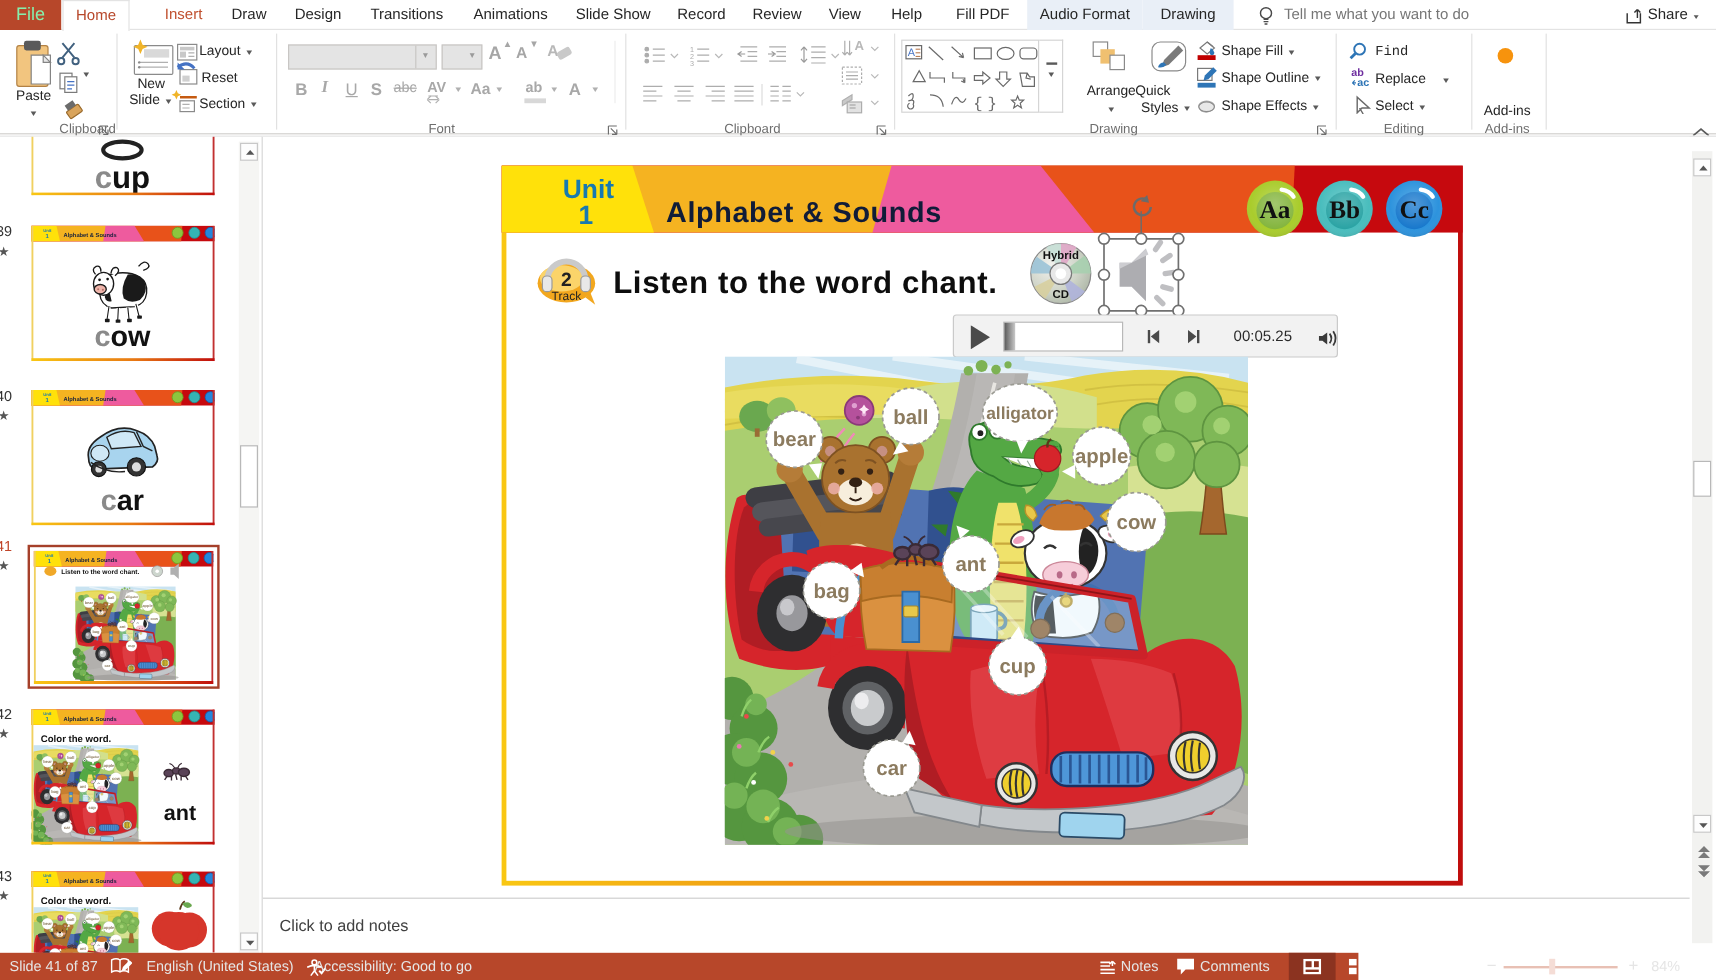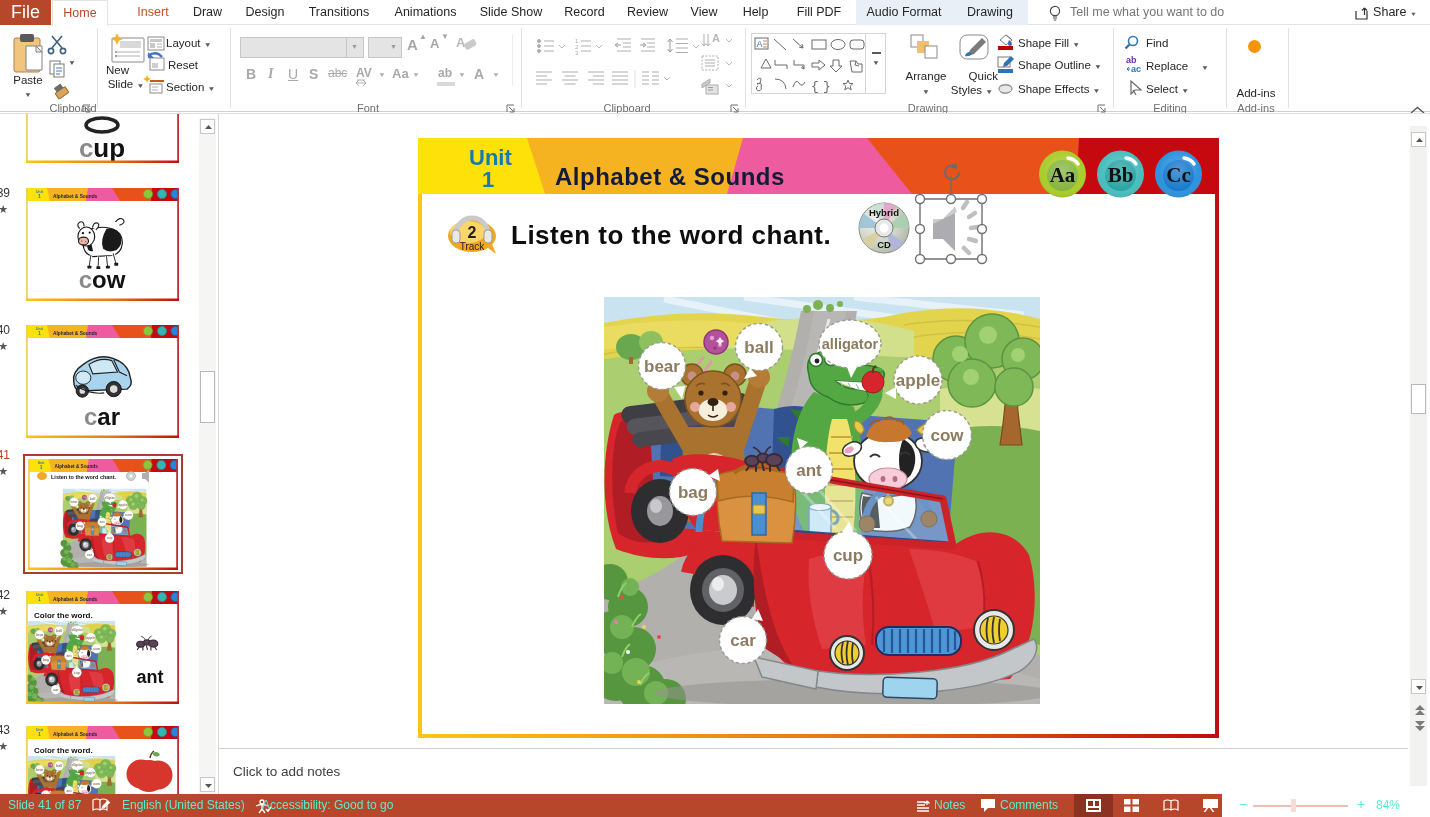--- a/index.html
+++ b/index.html
@@ -3,21 +3,21 @@
 <meta charset="utf-8">
 <style>
   * { margin:0; padding:0; box-sizing:border-box; }
   html,body { width:1430px; height:817px; overflow:hidden; font-family:"Liberation Sans",sans-serif; background:#fff; }
   #app { position:relative; width:1430px; height:817px; }
   .abs { position:absolute; }
 
   
   #tabbar { position:absolute; left:0; top:0; width:1430px; height:25px; background:#fff; border-bottom:1px solid #e3e3e3; }
   #tabbar .tab { position:absolute; top:0; height:25px; line-height:25px; font-size:12.5px; color:#262626; text-align:center; }
-  #filetab { position:absolute; left:0; top:0; width:51px; height:25px; background:#b7472a; color:#ffffff; font-size:18px; text-align:center; line-height:25px; }
+  #filetab { position:absolute; left:0; top:0; width:51px; height:25px; background:#b7472a; color:#86efac; font-size:15px; text-align:center; line-height:25px; }
   #hometab { position:absolute; left:52px; top:0; width:56px; height:26px; background:#fff; border:1px solid #e3e3e3; border-bottom:none; color:#b7472a; font-size:12.5px; text-align:center; line-height:25px; }
   .ctab { background:#e9eff7; }
 
   
   #ribbon { position:absolute; left:0; top:26px; width:1430px; height:86px; background:#fff; border-bottom:1px solid #d2d0ce; }
   .gsep { position:absolute; top:2px; width:1px; height:80px; background:#e1e1e1; }
   .glabel { position:absolute; top:76px; font-size:11px; color:#6e6e6e; text-align:center; }
   .launcher { position:absolute; top:78px; width:10px; height:10px; }
   .rtext { font-size:11.5px; color:#262626; }
   .gray { color:#a6a6a6; }
@@ -37,21 +37,21 @@
 
   
   #slide { position:absolute; left:199px; top:24px; width:801px; height:600px; background:linear-gradient(to right,#f9c713,#e87a13,#c00d0d); }
   #slideinner { position:absolute; left:4px; top:4px; width:793px; height:592px; background:#fff; }
 
   
   #notesline { position:absolute; left:0; top:634px; width:1190px; height:1px; background:#cfcfcf; }
   #notestext { position:absolute; left:14px; top:650px; font-size:13.5px; color:#404040; }
 
   
-  #status { position:absolute; left:0; top:794px; width:1222px; height:23px; background:#b7472a; color:#5eead4; font-size:12px; }
+  #status { position:absolute; left:0; top:794px; width:1132px; height:23px; background:#b7472a; color:#e5e5e5; font-size:12px; }
 </style>
 </head>
 <body>
 <div id="app">
 
   <svg width="0" height="0" style="position:absolute">
     <defs>
       <linearGradient id="bordgrad" x1="0" y1="0" x2="1" y2="0">
         <stop offset="0" stop-color="#f9c713"></stop>
           <stop offset="0.55" stop-color="#e87a13"></stop>
@@ -467,21 +467,21 @@
       <path d="M40 24 q8 -6 14 1" stroke="#4472c4" stroke-width="2.4" fill="none"></path>
       <path d="M40 20 v6 h6 z" fill="#4472c4"></path>
 
       <path d="M42 49 h14" stroke="#c55a11" stroke-width="2"></path>
       <rect x="42" y="52" width="12" height="9" fill="#fff" stroke="#8a8a8a"></rect>
       <path d="M44 55 h6 M44 58 h6" stroke="#b0b0b0"></path>
       <g fill="#f0b429">
           <path d="M39 43 l1.2 2.8 2.8 1.2 -2.8 1.2 -1.2 2.8 -1.2 -2.8 -2.8 -1.2 2.8 -1.2 z"></path>
         </g>
     </svg>
-    <span class="abs rtext" style="left:106px;top:38px;width:40px;text-align:left;">New</span>
+    <span class="abs rtext" style="left:106px;top:38px;width:40px;text-align:center;">New</span>
     <span class="abs rtext" style="left:106px;top:52px;width:40px;text-align:center;">Slide <span class="chev">▼</span></span>
     <span class="abs rtext" style="left:166px;top:11px;">Layout <span class="chev">▼</span></span>
     <span class="abs rtext" style="left:168px;top:33px;">Reset</span>
     <span class="abs rtext" style="left:166px;top:55px;">Section <span class="chev">▼</span></span>
     <div class="glabel" style="left:123px;width:80px;margin-top:12px;">Slides</div>
     <div class="gsep" style="left:230px;"></div>
 
     <div class="abs" style="left:240px;top:11px;width:124px;height:21px;background:#e4e4e4;border:1px solid #c8c6c4;">
       <div class="abs" style="right:0;top:0;width:17px;height:19px;border-left:1px solid #c8c6c4;"></div>
       <span class="abs" style="right:5px;top:5px;font-size:7px;color:#9a9a9a;">▼</span>
@@ -642,21 +642,21 @@
       <rect x="15" y="12" width="12" height="12" fill="#fff" stroke="#8a8a8a"></rect>
     </svg>
     <span class="abs rtext" style="left:900px;top:44px;width:52px;text-align:center;">Arrange</span>
     <span class="abs chev" style="left:922px;top:61px;">▼</span>
 
     <svg class="abs" style="left:958px;top:8px" width="34" height="26">
       <rect x="2" y="1" width="28" height="24" rx="7" fill="#fff" stroke="#8a8a8a"></rect>
       <path d="M24 4 l4 4 -12 12 -6 2 2 -6 z" fill="#7a7a7a"></path>
       <path d="M12 18 q-4 0 -5 4 q4 1 7 -2 z" fill="#2e75b6"></path>
     </svg>
-    <span class="abs rtext" style="left:946px;top:44px;width:52px;text-align:right;">Quick</span>
+    <span class="abs rtext" style="left:946px;top:44px;width:52px;text-align:left;">Quick</span>
     <span class="abs rtext" style="left:946px;top:58px;width:52px;text-align:center;">Styles <span class="chev">▼</span></span>
 
     <svg class="abs" style="left:997px;top:8px" width="18" height="62">
       <g>
           <path d="M3 6 l6 -5 6 5 -6 5 z" fill="#fff" stroke="#7a7a7a"></path>
           <path d="M9 1 v-0 l5 4" stroke="#7a7a7a" fill="none"></path>
           <path d="M12 6 q3 2 3 4 a2 2 0 0 1 -4 0 q0 -2 1 -4" fill="#2e75b6"></path>
           <rect x="1" y="12" width="15" height="4" fill="#c00000"></rect>
         </g>
       <g transform="translate(0,22)">
@@ -683,21 +683,21 @@
           <circle cx="9" cy="6" r="4.5"></circle>
           <path d="M5.5 9.5 l-4 4" stroke-width="2.4"></path>
         </g>
       <g font-family="Liberation Sans" font-size="9" font-weight="bold">
           <text x="2" y="28" fill="#7030a0">ab</text>
           <text x="7" y="37" fill="#2e75b6">ac</text>
           <path d="M3 34 h3 M3 34 l2 -2 M3 34 l2 2" stroke="#2e75b6" fill="none" stroke-width="1"></path>
         </g>
       <path d="M7 46 l0 13 4 -4 h6 z M9 55 l3 5" fill="#fff" stroke="#6a6a6a" stroke-width="1.2"></path>
     </svg>
-    <span class="abs rtext" style="left:1146px;top:11px;">Find</span>
+    <span class="abs rtext" style="left:1146px;top:11px;font-family:Liberation Mono, monospace;">Find</span>
     <span class="abs rtext" style="left:1146px;top:34px;">Replace</span>
     <span class="abs chev" style="left:1201px;top:37px;">▼</span>
     <span class="abs rtext" style="left:1146px;top:57px;">Select <span class="chev">▼</span></span>
     <div class="glabel" style="left:1130px;width:80px;">Editing</div>
     <div class="gsep" style="left:1226px;"></div>
 
     <div class="abs" style="left:1248px;top:14px;width:13px;height:13px;border-radius:50%;background:#f7930d;"></div>
     <span class="abs rtext" style="left:1228px;top:61px;width:56px;text-align:center;">Add-ins</span>
     <div class="glabel" style="left:1216px;width:80px;">Add-ins</div>
     <div class="gsep" style="left:1288px;"></div>
@@ -922,20 +922,41 @@
                 <circle cx="69" cy="39" r="4.5"></circle>
               <circle cx="7" cy="69" r="4.5"></circle>
                 <circle cx="69" cy="69" r="4.5"></circle>
               <circle cx="7" cy="99" r="4.5"></circle>
                 <circle cx="38" cy="99" r="4.5"></circle>
                 <circle cx="69" cy="99" r="4.5"></circle>
             </g>
           </g>
         </svg>
 
+        <div class="abs" style="left:376px;top:124px;width:321px;height:36px;background:#f2f2f2;border:1px solid #cacaca;border-radius:3px;">
+          <svg class="abs" style="left:12px;top:8px" width="20" height="20">
+              <path d="M2 0 L18 10 L2 20 Z" fill="#4a4a4a"></path>
+            </svg>
+          <div class="abs" style="left:41px;top:5px;width:100px;height:25px;background:#fff;border:1px solid #b8b8b8;">
+            <div class="abs" style="left:0;top:0;width:9px;height:23px;background:linear-gradient(to right,#5a5a5a,#c8c8c8);"></div>
+          </div>
+          <svg class="abs" style="left:160px;top:11px" width="15" height="13">
+              <path d="M11 1 L4 6.5 L11 12 Z" fill="#4a4a4a"></path>
+              <rect x="1.5" y="1" width="2" height="11" fill="#4a4a4a"></rect>
+            </svg>
+          <svg class="abs" style="left:191px;top:11px" width="15" height="13">
+              <path d="M4 1 L11 6.5 L4 12 Z" fill="#4a4a4a"></path>
+              <rect x="11.5" y="1" width="2" height="11" fill="#4a4a4a"></rect>
+            </svg>
+          <span class="abs" style="left:233px;top:10px;font-size:12.5px;color:#2a2a2a;">00:05.25</span>
+          <svg class="abs" style="left:304px;top:9px" width="18" height="17">
+            <path d="M7 5 L3 8 H0 V12 H3 L7 15 Z" fill="#3a3a3a"></path>
+            <path d="M9 6 q3 4 0 8 M12 4 q4 6 0 12" stroke="#3a3a3a" stroke-width="1.5" fill="none"></path>
+          </svg>
+        </div>
 
         <svg class="abs" style="left:186px;top:159px" width="436" height="407" viewBox="0 0 436 407">
           <use href="#scene"></use>
         </svg>
       </div>
       <div id="notesline"></div>
       <div id="notestext">Click to add notes</div>
     </div>
     <div id="mainscroll">
       <div class="abs" style="left:2px;top:6px;width:17px;height:660px;background:#f2f2f0;"></div>

